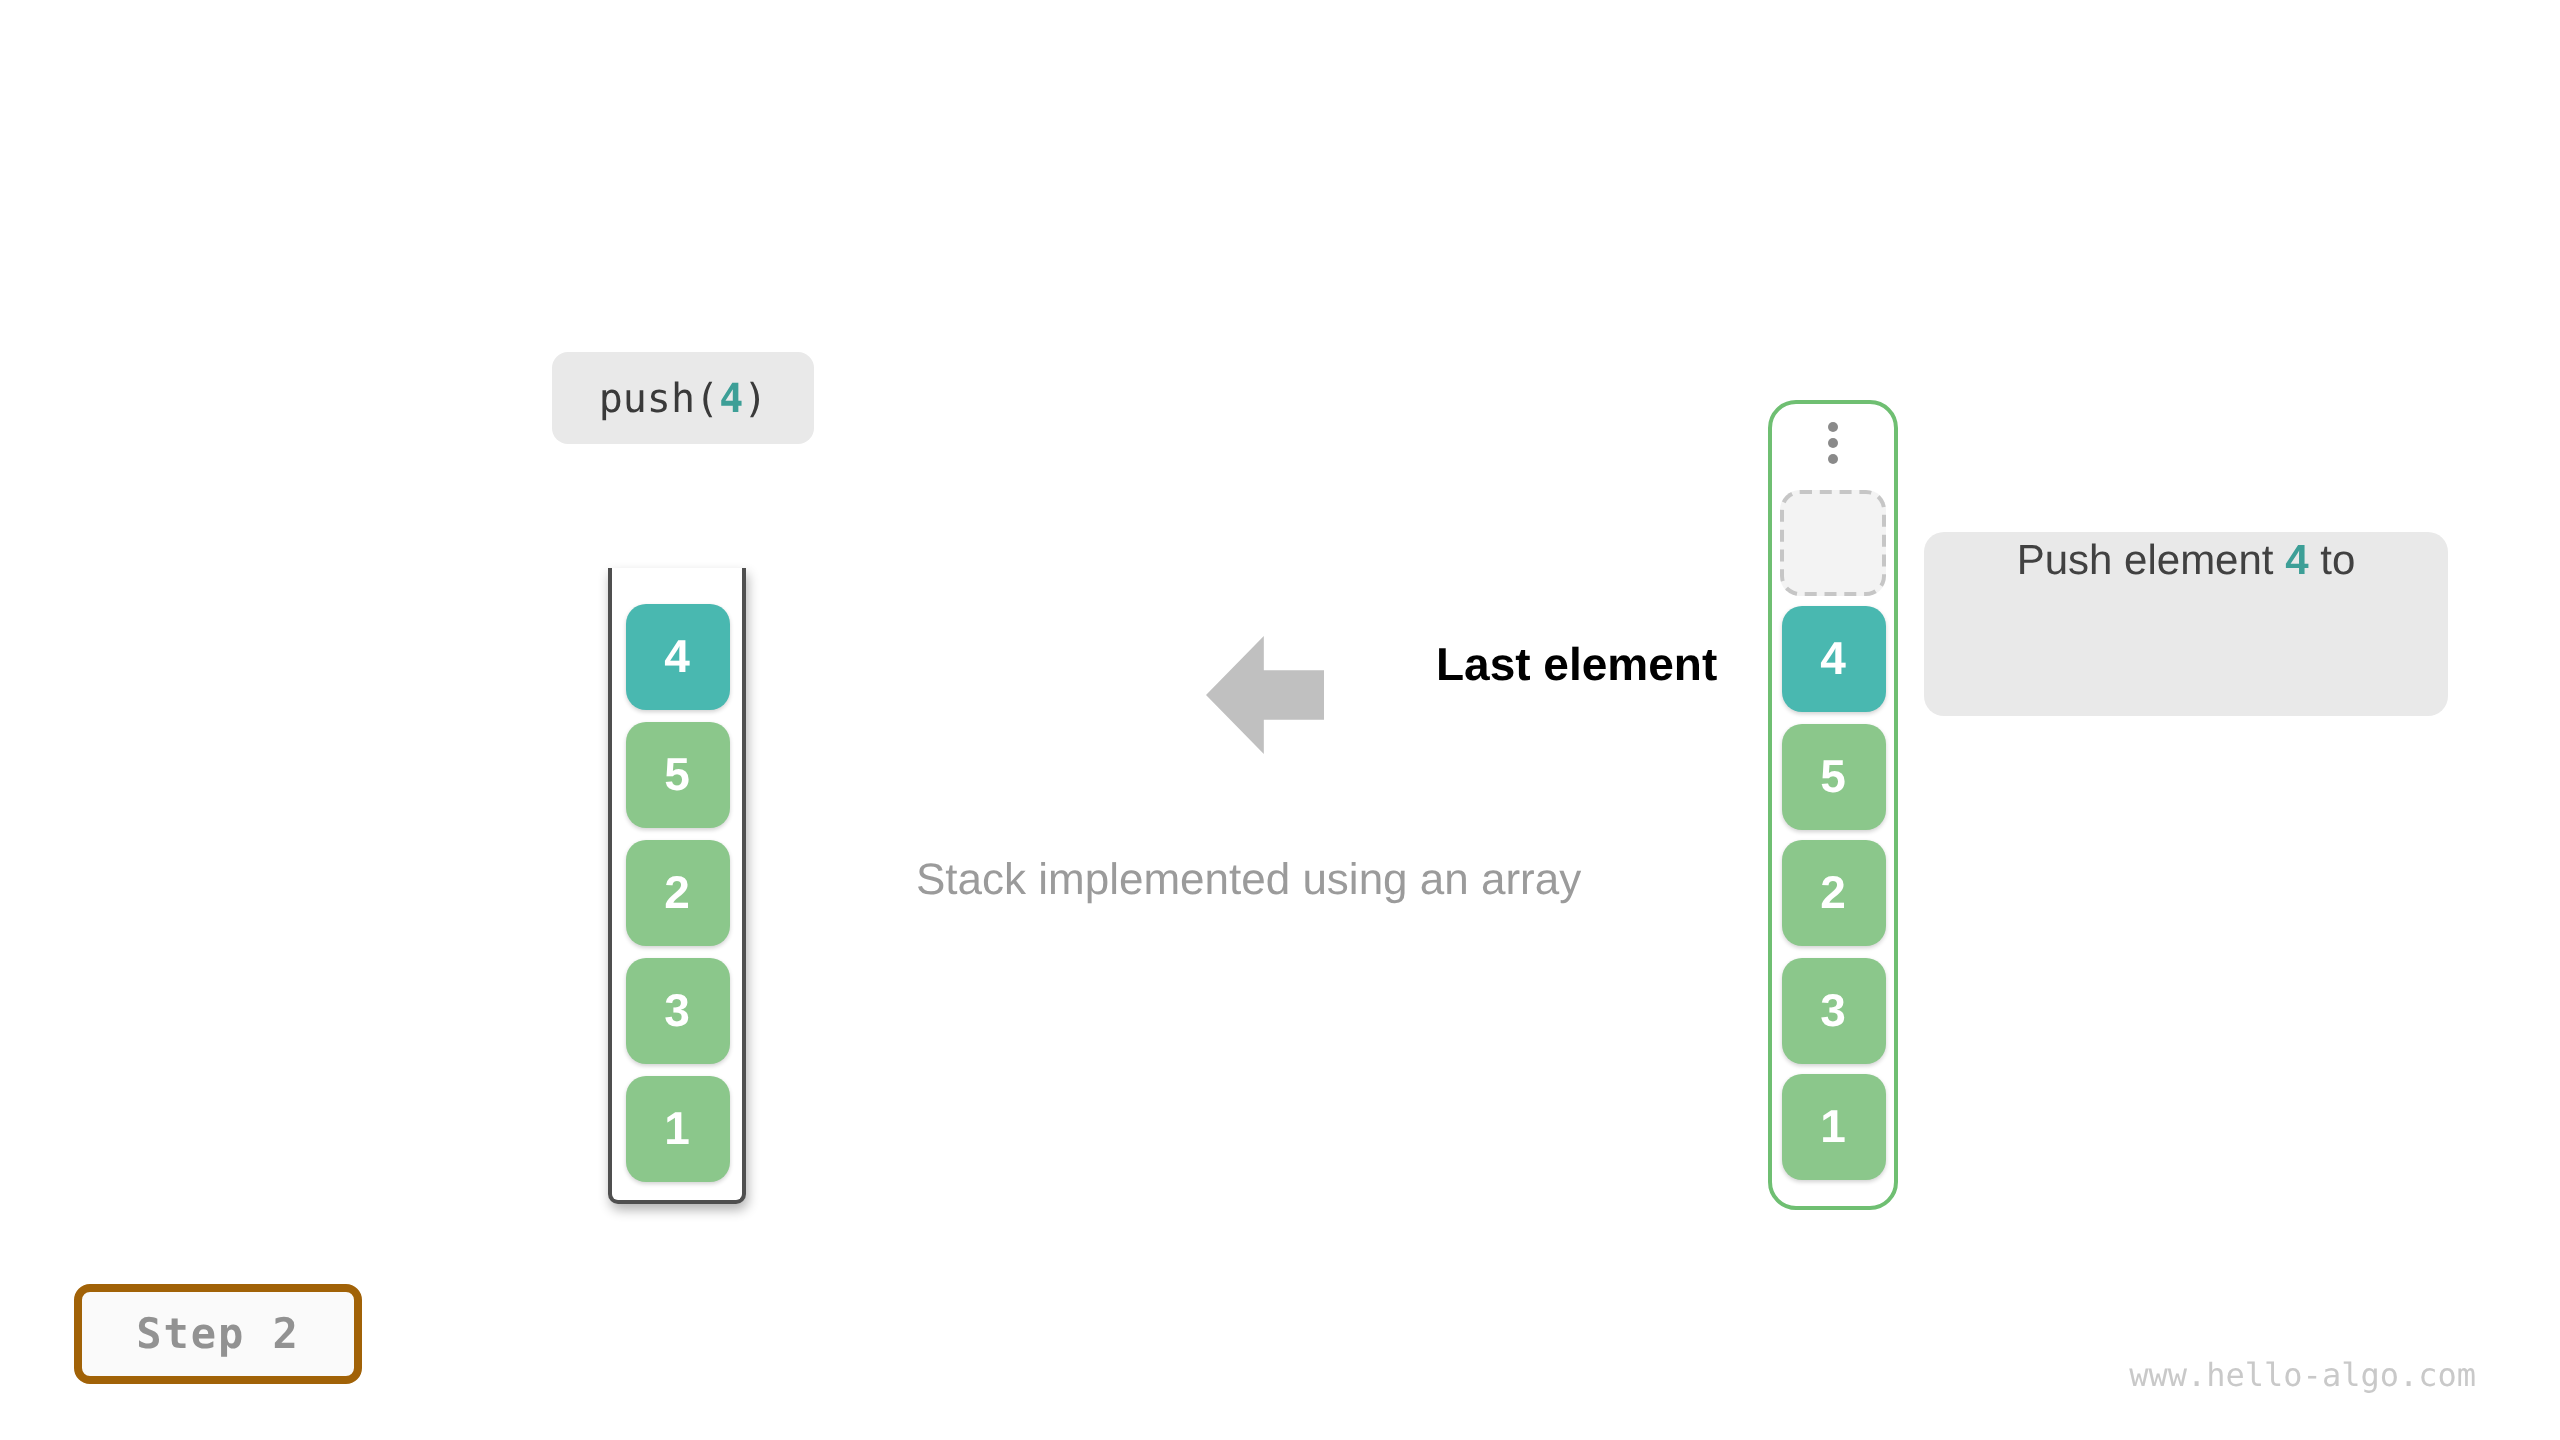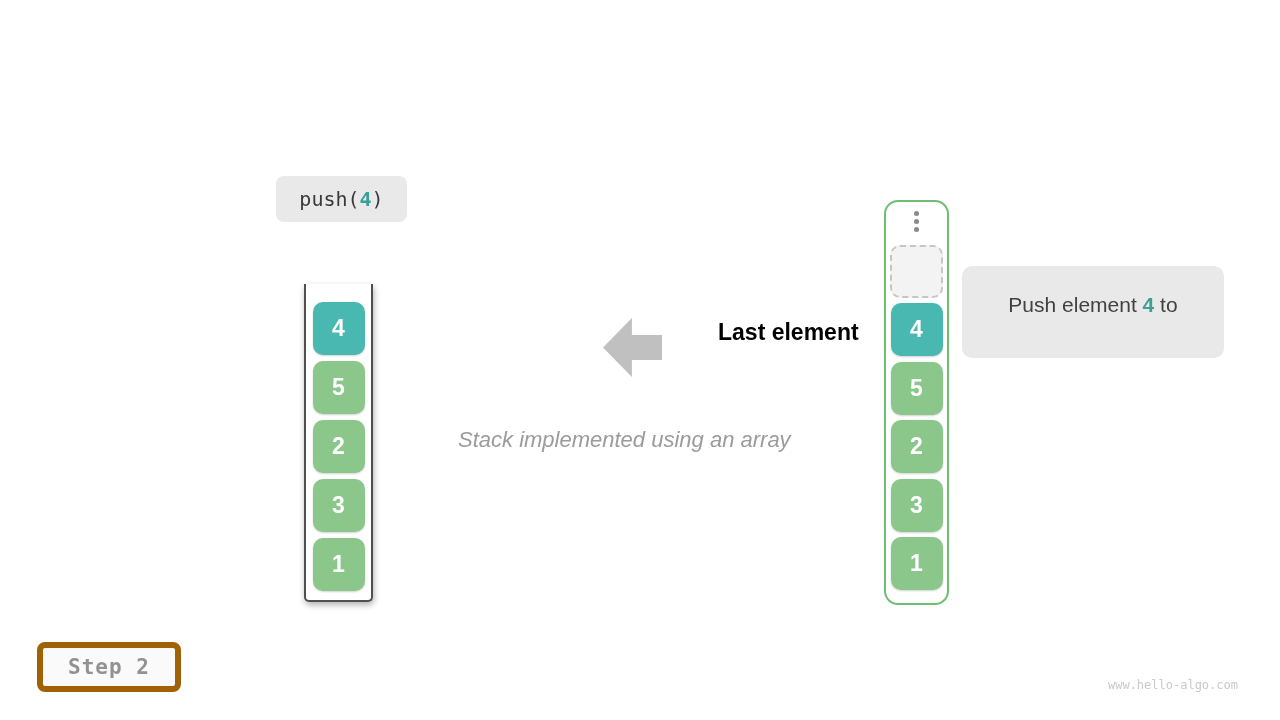--- a/index.html
+++ b/index.html
@@ -36,21 +36,21 @@
   
   .arrow-left {
     position:absolute; left:603px; top:318px; width:59px; height:59px;
     background:var(--arrow_gray);
     clip-path:polygon(0 50%, 49% 0, 49% 29%, 100% 29%, 100% 71%, 49% 71%, 49% 100%);
   }
   .anno { position:absolute; font-size:23px; font-weight:bold; color:#000000; white-space:nowrap; }
   .anno.last  { left:718px; top:319px; }
   .anno.first { left:710px; top:553px; }
   .caption {
-    position:absolute; left:458px; top:427px; font-size:22px; color:#9b9b9b; white-space:nowrap;font-style:italic;
+    position:absolute; left:458px; top:427px; font-size:22px; color:#9b9b9b; white-space:nowrap;
   }
 
   
   .array-container {
     position:absolute; left:884px; top:200px; width:65px; height:405px;
     border:2px solid var(--container_green); border-radius:14px; box-sizing:border-box;
     background:#fff; display:flex; flex-direction:column; align-items:center;
     padding-top:8px; gap:5.5px;
   }
   .vdots { display:flex; flex-direction:column; align-items:center; justify-content:center;
@@ -58,36 +58,36 @@
   .vdots i { width:5px; height:5px; border-radius:50%; background:#8a8a8a; }
   .slot {
     width:53px; height:53px; box-sizing:border-box; flex:0 0 auto;
     border:2px dashed #c6c6c6; border-radius:10px; background:#f3f3f3;
   }
 
   
   .tooltip {
     position:absolute; left:962px; top:266px; width:262px; height:92px;
     background:var(--label_bg); border-radius:10px; box-sizing:border-box;
-    font-size:21px; line-height:30px; color:#414141; text-align:center; padding-top:24px;
+    font-size:21px; line-height:30px; color:#414141; text-align:center; padding-top:0;
   }
 
   
   .step-badge {
     position:absolute; left:37px; top:642px; width:144px; height:50px;
-    background:#fafafa; border:6px solid #a16207; border-radius:8px; box-sizing:border-box;
+    background:#fafafa; border:4px solid #a16207; border-radius:8px; box-sizing:border-box;
     display:flex; align-items:center; justify-content:center;
     font-family:"DejaVu Sans Mono", monospace; font-size:21px; font-weight:bold;
     color:#929292; letter-spacing:1px;
   }
 
   
   .watermark {
     position:absolute; right:42px; top:678px;
-    font-family:"DejaVu Sans Mono", monospace; font-size:12px; color:#c9c9c9;
+    font-family:"DejaVu Sans Mono", monospace; font-size:16px; color:#c9c9c9;
   }
 </style>
 </head>
 <body>
 
 <div class="canvas">
 
   <div class="push-label">
       <span>push(</span>
       <span class="accent">4</span>

